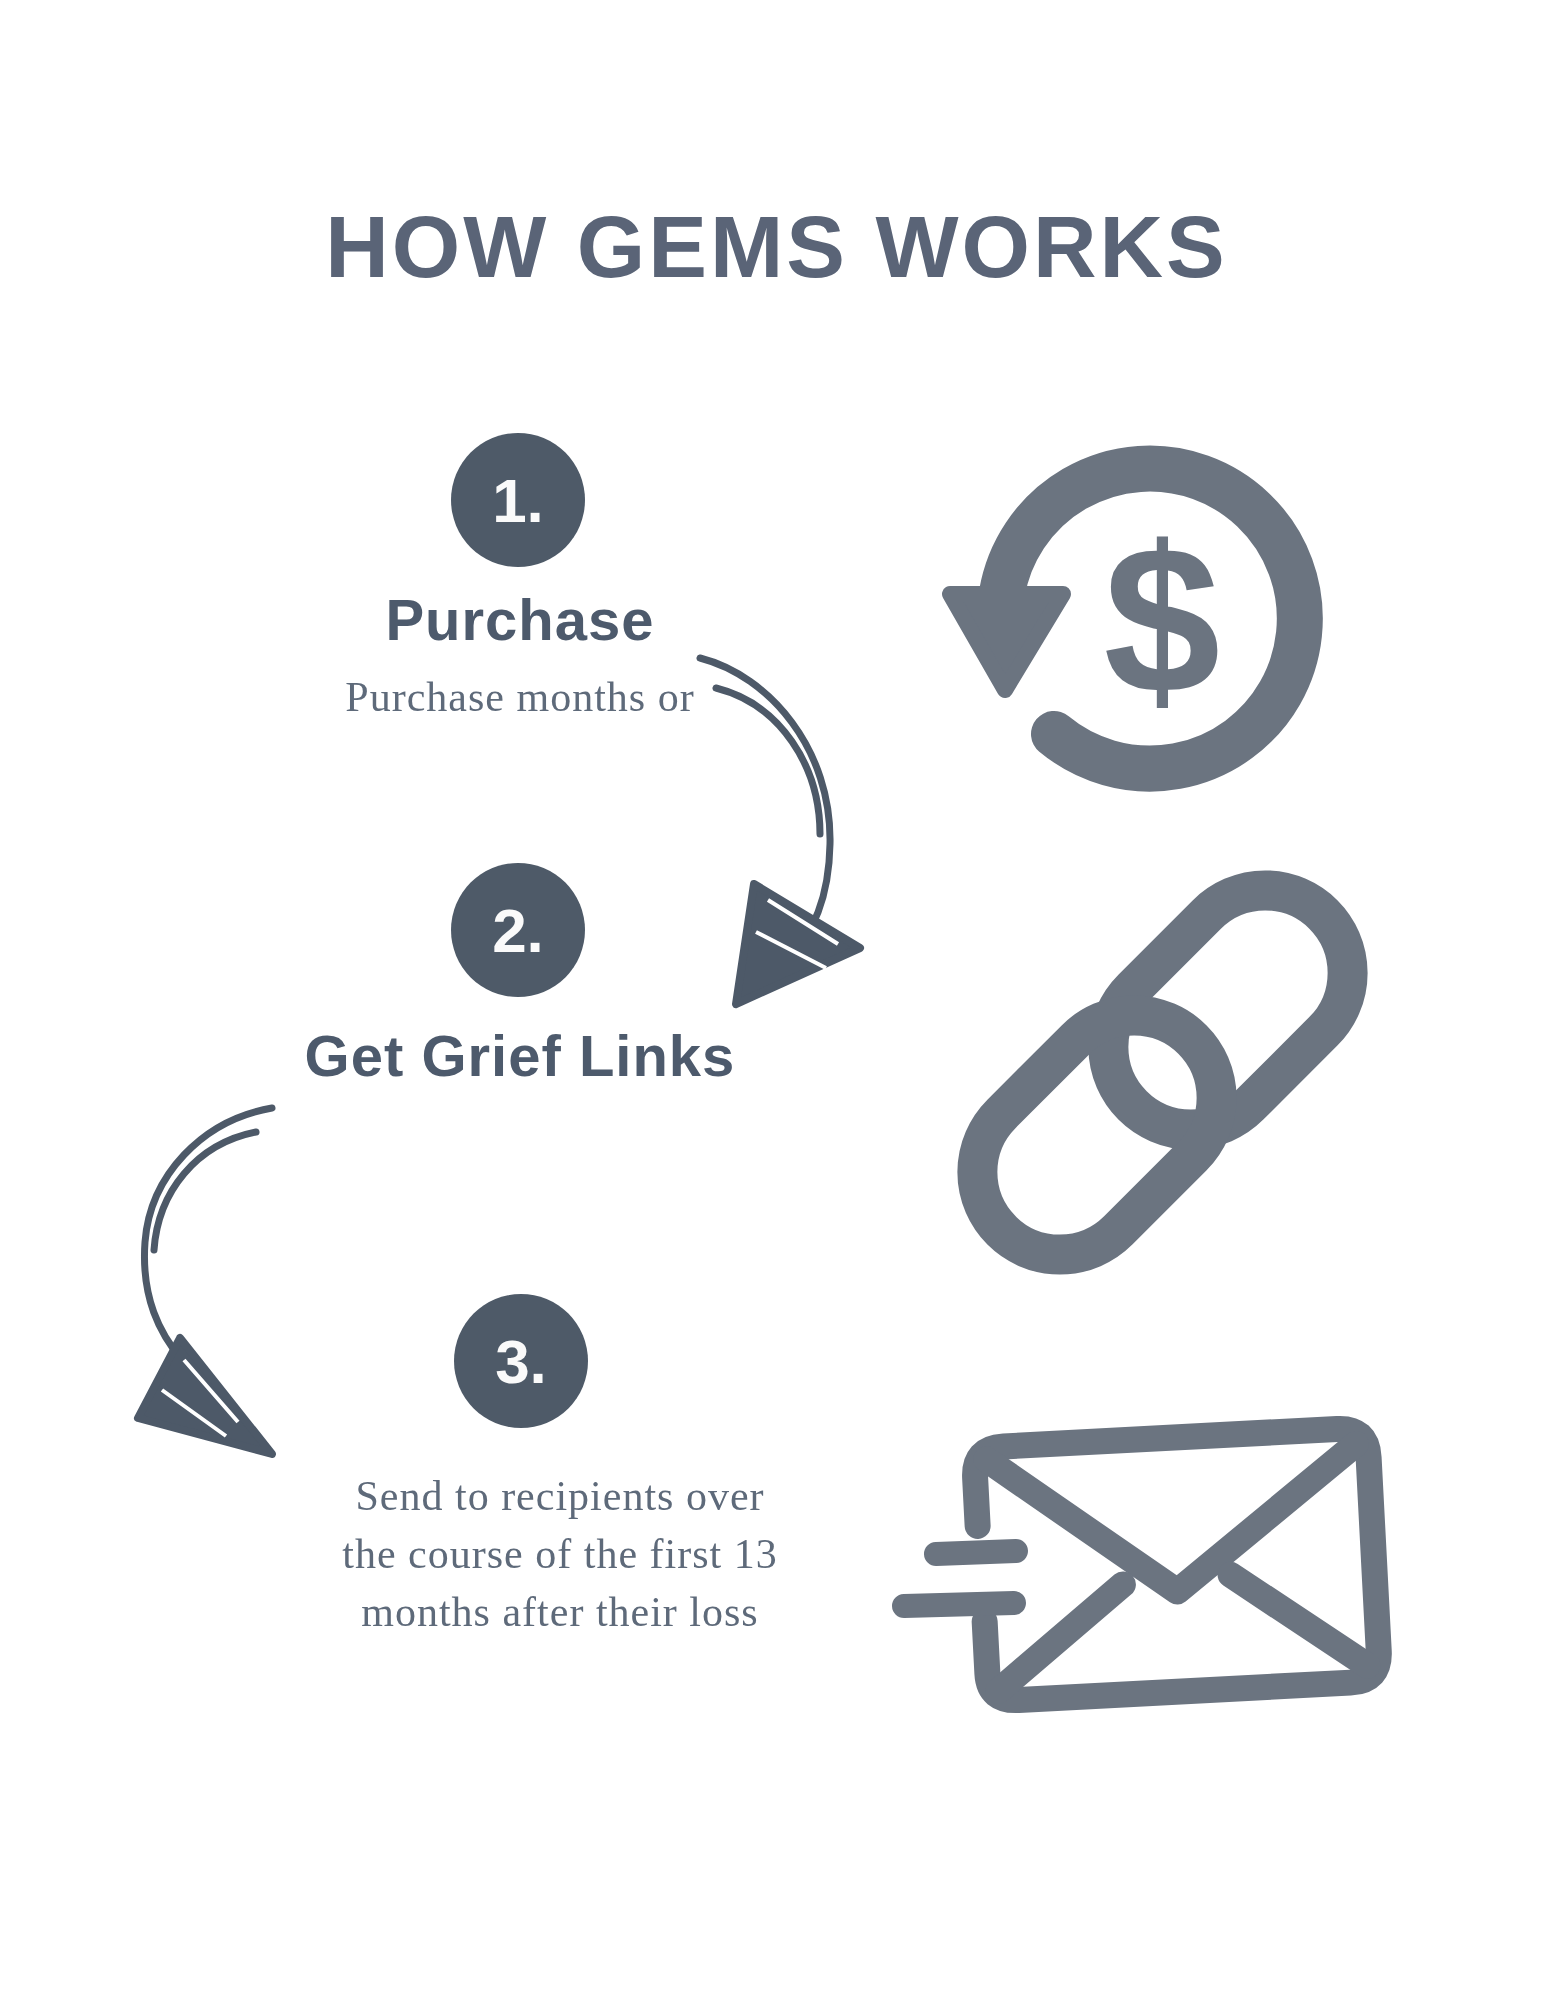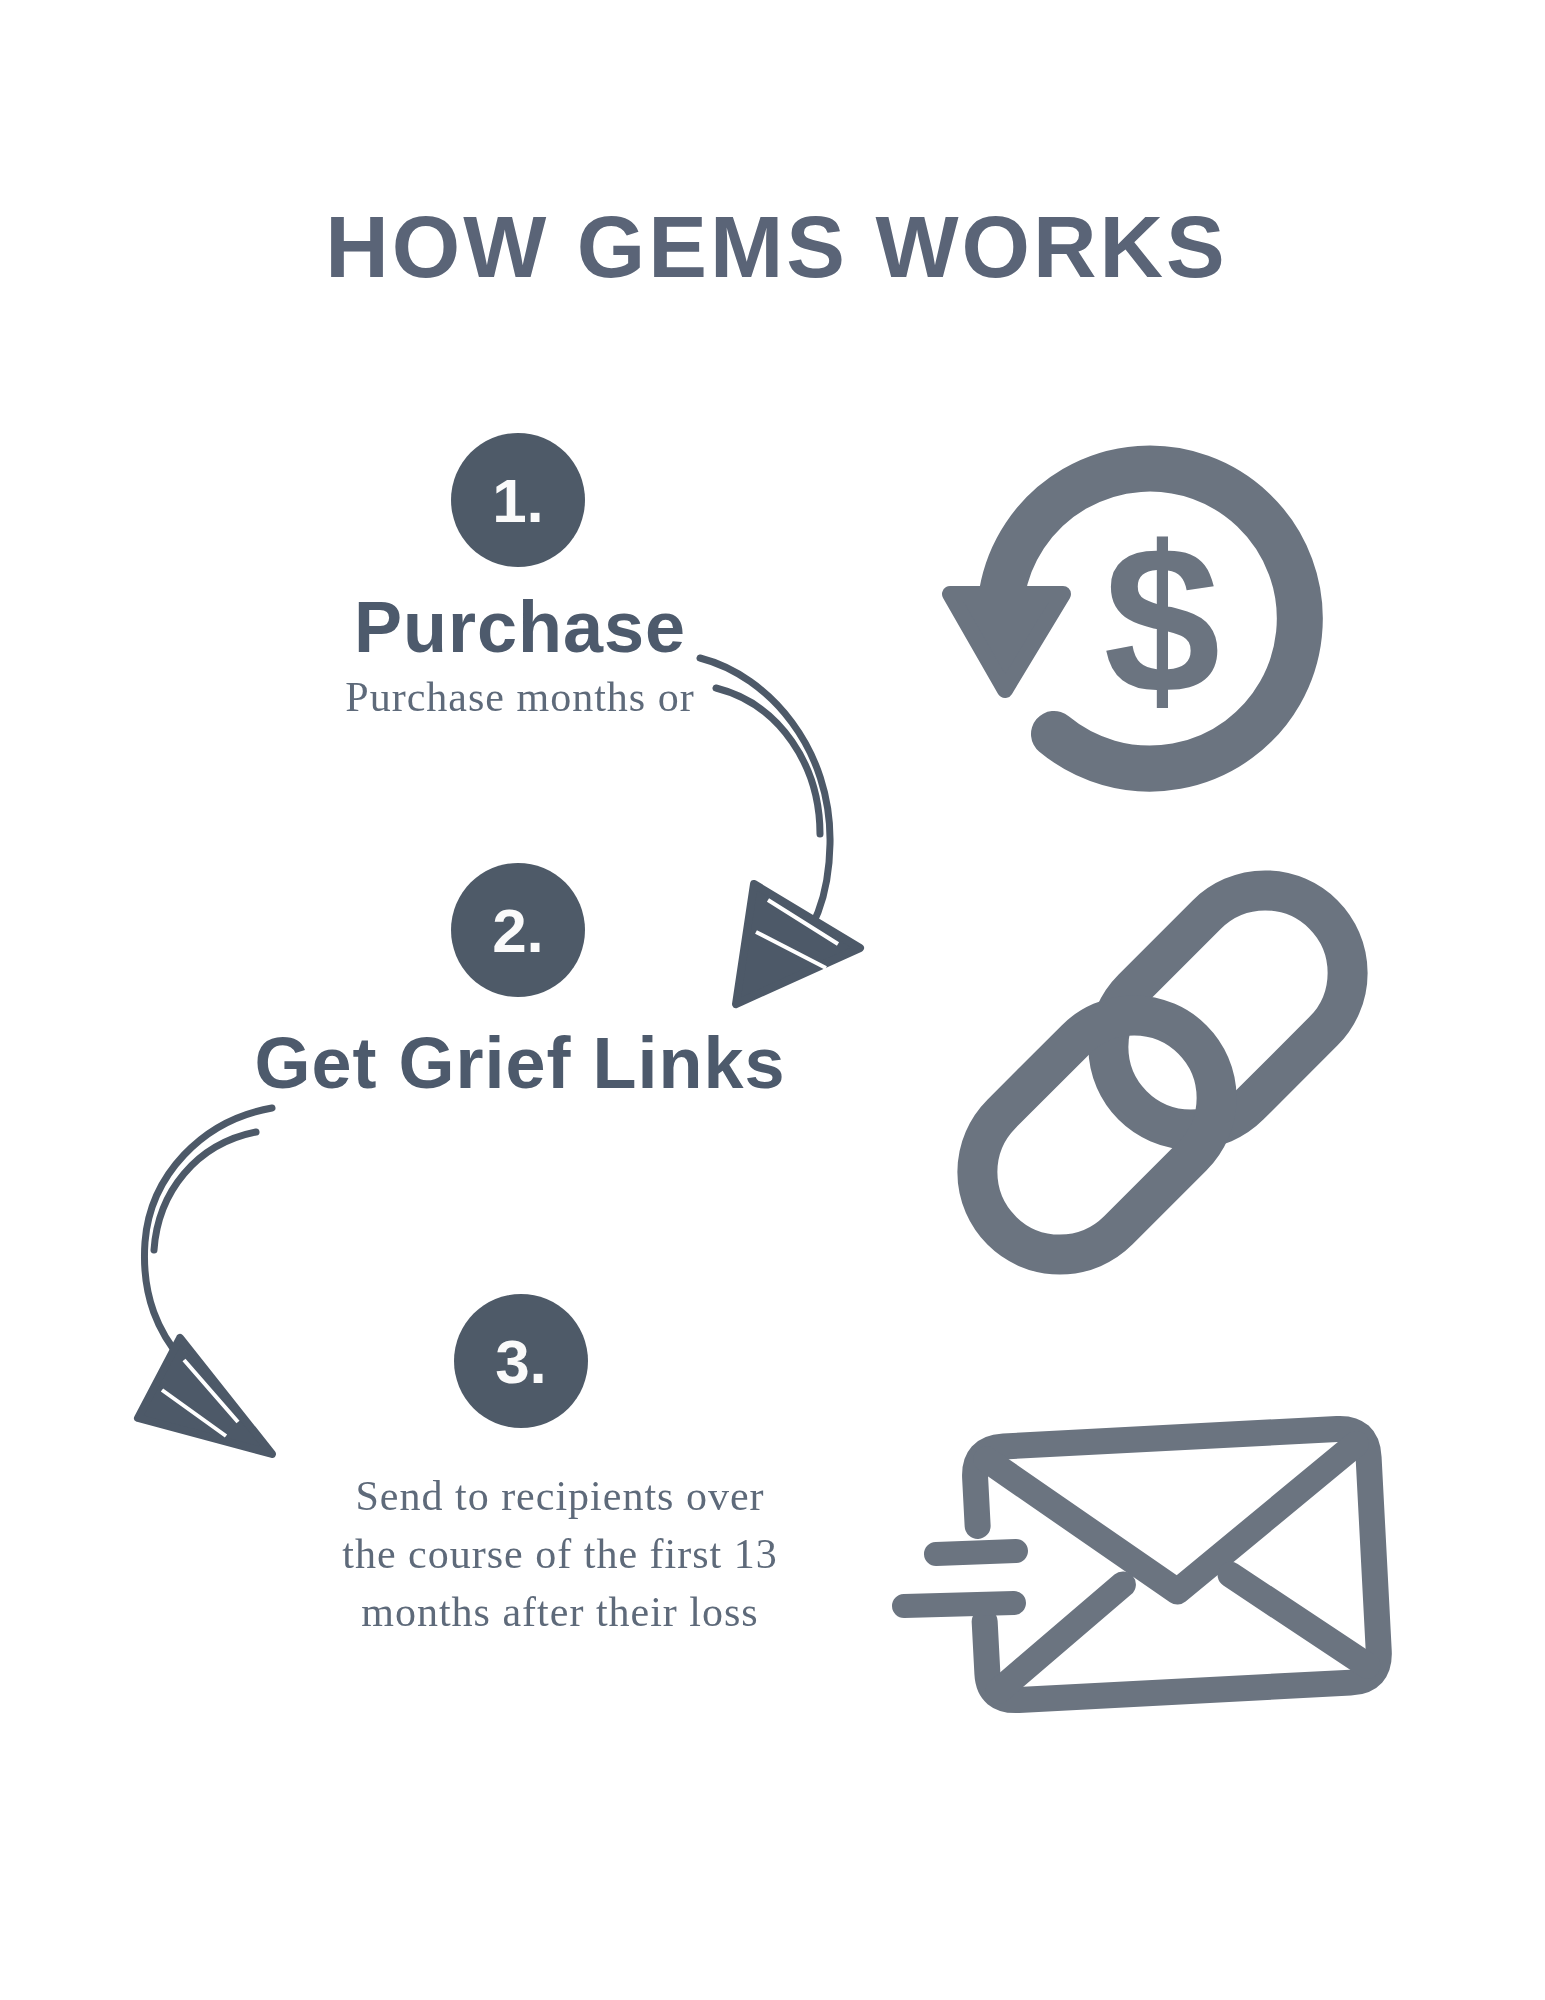--- a/index.html
+++ b/index.html
@@ -35,21 +35,21 @@
   .num {
     color:var(--circle-number,#fafafa);
     font-size:62px;
     font-weight:700;
   }
   .heading {
     position:absolute;
     left:170px; width:700px;
     text-align:center;
     font-weight:700;
-    font-size:72px;
+    font-size:58px;
     letter-spacing:1px;
     color:var(--heading,#4d5a6c);
   }
   .heading.s3 { left:190px; }
   .desc {
     position:absolute;
     left:170px; width:700px;
     text-align:center;
     font-family:"Liberation Serif", serif;
     font-size:42px;

